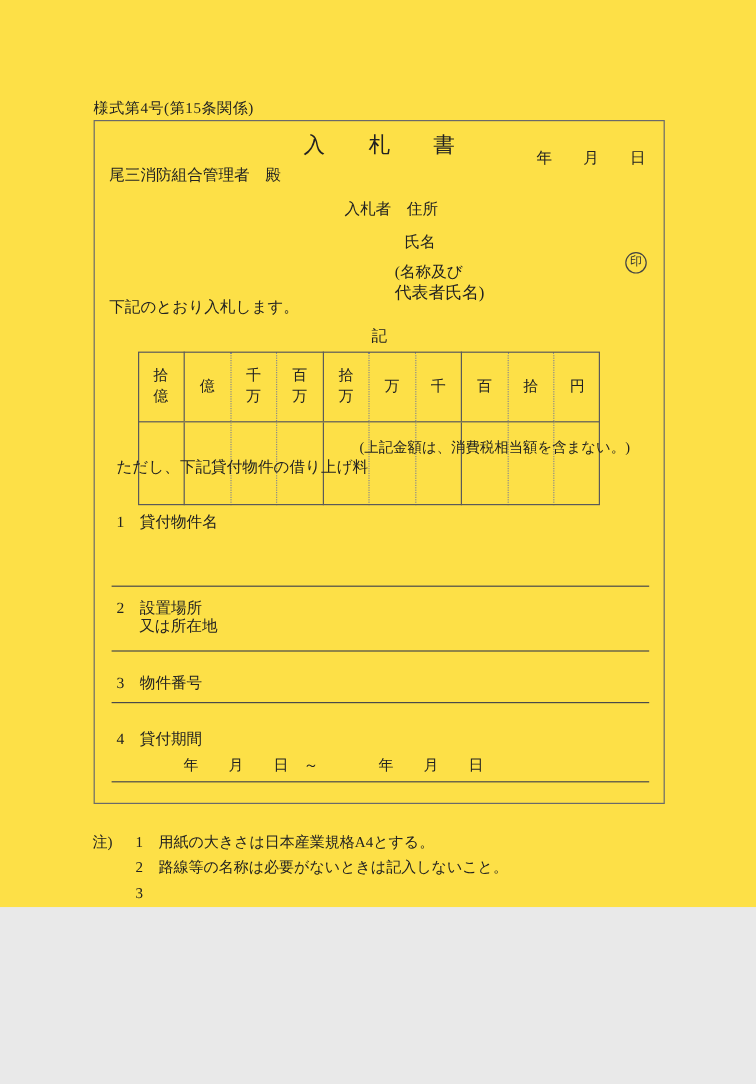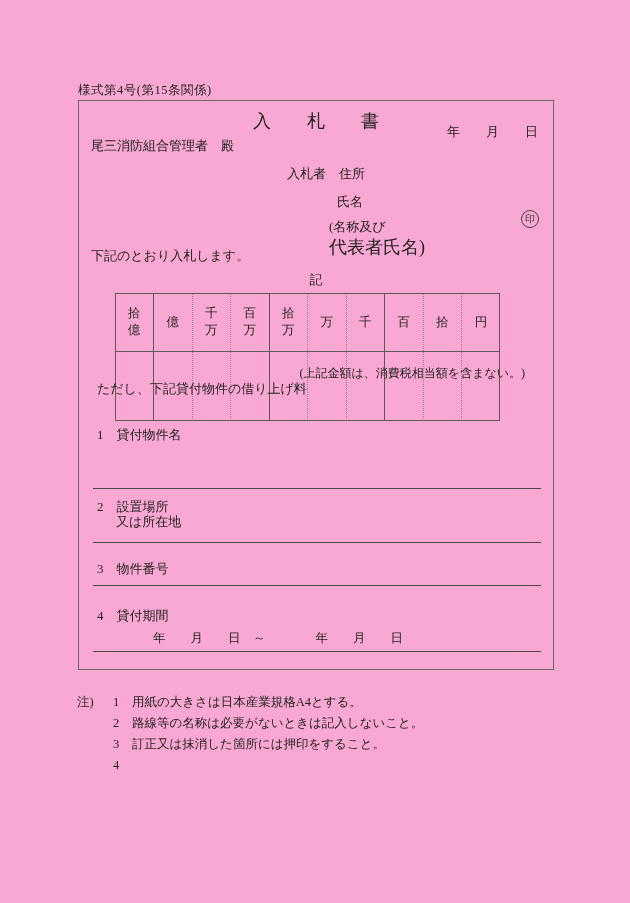--- a/index.html
+++ b/index.html
@@ -1,37 +1,37 @@
 <!DOCTYPE html>
 <html><head>
 <meta charset="utf-8">
 <style>
   html,body{margin:0;padding:0;background:#e9e9e9;}
   .sheet{
     position:relative;
-    width:630px;height:903px;
-    background:#f9a8d4;
+    width:630px;height:756px;
+    background:#fde047;
     font-family:"Liberation Serif","DejaVu Serif",serif;
     color:#222;
     overflow:hidden;
   }
   .abs{position:absolute;white-space:pre;}
   .form-number{left:78px;top:82px;font-size:12.5px;letter-spacing:.5px;}
   .form-box{
     position:absolute;left:78px;top:100px;width:474px;height:568px;
     border:1px solid #6a6a6a;
   }
   
   .title{left:0;top:8px;width:100%;text-align:center;font-size:18px;}
   .date-top{right:15px;top:22px;font-size:13px;}
   .addressee{left:12px;top:36px;font-size:13px;}
   .bidder{left:208px;top:64px;font-size:13px;}
   .name-label{left:258px;top:92px;font-size:13px;}
   .org1{left:250px;top:117px;font-size:13px;}
-  .org2{left:250px;top:134px;font-size:18px;}
+  .org2{left:250px;top:134px;font-size:14px;}
   .seal{
     position:absolute;left:442px;top:109px;
     width:16px;height:16px;border:1px solid #444;border-radius:50%;
     font-size:10px;line-height:16px;text-align:center;color:#333;
   }
   .declaration{left:12px;top:146px;font-size:13px;}
   .ki{left:0;top:170px;width:100%;text-align:center;font-size:13px;}
   .amt{
     position:absolute;left:36px;top:192px;width:385px;
     border-collapse:collapse;table-layout:fixed;
@@ -145,21 +145,20 @@
       <span>用紙の大きさは日本産業規格A4とする。</span>
     </div>
     <div class="note-row">
       <span class="note-label"></span>
       <span class="note-no">2</span>
       <span>路線等の名称は必要がないときは記入しないこと。</span>
     </div>
     <div class="note-row">
       <span class="note-label"></span>
       <span class="note-no">3</span>
-      <span>訂正又は抹消した箇所には押印をすること。</span>
     </div>
     <div class="note-row">
       <span class="note-label"></span>
       <span class="note-no">4</span>
     </div>
   </div>
 
 </div>
 
 </body></html>

